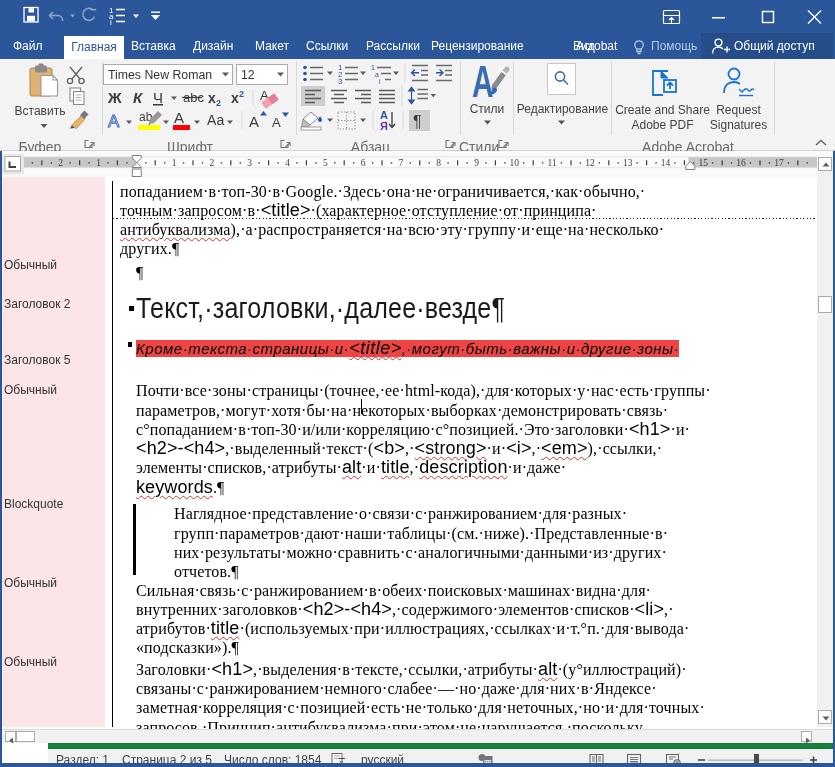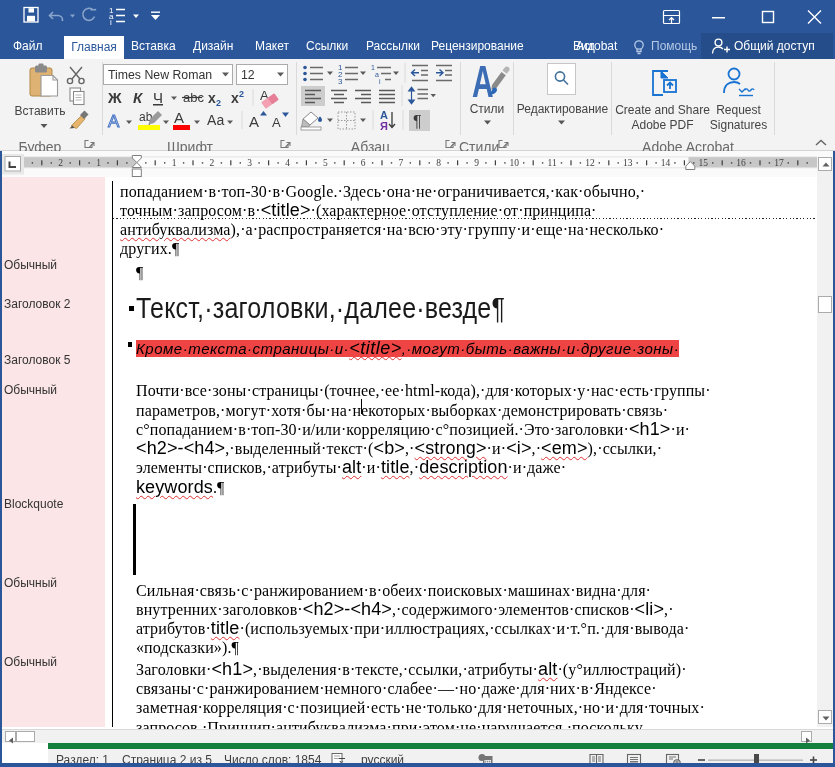--- a/index.html
+++ b/index.html
@@ -482,20 +482,21 @@
     <div class="abs" id="dotline"></div>
     <div class="abs sqmark" style="left:129px;top:129.3px;"></div>
     <div class="abs sqmark" style="left:127.5px;top:165.2px;"></div>
     <div class="para" style="left:120px;top:4.5px;">попаданием·в·топ-30·в·Google.·Здесь·она·не·ограничивается,·как·обычно,·<br>точным·запросом·в·<span class="mono">&lt;title&gt;</span>·(характерное·отступление·от·принципа·<br><span class="wavy">антибуквализма</span>),·а·распространяется·на·всю·эту·группу·и·еще·на·несколько·<br>других.¶</div>
     <div class="para" style="left:136px;top:86px;">¶</div>
     <div class="para" id="heading" style="left:136px;top:114.1px;">Текст,·заголовки,·далее·везде¶</div>
     <div class="para" id="quote5" style="left:136px;top:161.8px;"><span class="hl">Кроме·текста·страницы·и·<span class="mono wavy">&lt;title&gt;</span>,·могут·быть·важны·и·другие·зоны·</span><br></div>
     <div class="para" style="left:136px;top:204.3px;">Почти·все·зоны·страницы·(точнее,·ее·html-кода),·для·которых·у·нас·есть·группы·<br>параметров,·могут·хотя·бы·на·некоторых·выборках·демонстрировать·связь·<br>с°попаданием·в·топ-30·и/или·корреляцию·с°позицией.·Это·заголовки·<span class="mono">&lt;h1&gt;</span>·и·<br><span class="mono">&lt;h2&gt;-&lt;h4&gt;</span>,·выделенный·текст·(<span class="mono">&lt;b&gt;</span>,·<span class="mono wavy">&lt;strong&gt;</span>·и·<span class="mono">&lt;i&gt;</span>,·<span class="mono wavy">&lt;em&gt;</span>),·ссылки,·<br>элементы·списков,·атрибуты·<span class="mono wavy">alt</span>·и·<span class="mono wavy">title</span>,·<span class="mono wavy">description</span>·и·даже·<br><span class="mono wavy">keywords</span>.¶</div>
     <div class="abs" id="cursor"></div>
     <div class="abs" id="bqbar"></div>
+    <div class="para" style="left:174px;top:327.3px;">Наглядное·представление·о·связи·с·ранжированием·для·разных·<br>групп·параметров·дают·наши·таблицы·(см.·ниже).·Представленные·в·<br>них·результаты·можно·сравнить·с·аналогичными·данными·из·других·<br>отчетов.¶</div>
     <div class="para" style="left:136px;top:403.5px;">Сильная·связь·с·ранжированием·в·обеих·поисковых·машинах·видна·для·<br>внутренних·заголовков·<span class="mono">&lt;h2&gt;-&lt;h4&gt;</span>,·содержимого·элементов·списков·<span class="mono">&lt;li&gt;</span>,·<br>атрибутов·<span class="mono wavy">title</span>·(используемых·при·иллюстрациях,·ссылках·и·т.°п.·для·вывода·<br>«подсказки»).¶</div>
     <div class="para" style="left:136px;top:482.9px;">Заголовки·<span class="mono">&lt;h1&gt;</span>,·выделения·в·тексте,·ссылки,·атрибуты·<span class="mono wavy">alt</span>·(у°иллюстраций)·<br>связаны·с·ранжированием·немного·слабее·—·но·даже·для·них·в·Яндексе·<br>заметная·корреляция·с·позицией·есть·не·только·для·неточных,·но·и·для·точных·<br>запросов.·Принцип·антибуквализма·при·этом·не·нарушается,·поскольку</div>
   </div>
   <div id="vscroll" class="abs">
     <div class="abs sbtn" style="left:1px;top:0px;"><svg width="14" height="14">
           <path d="M3.5 8.5 l3.5 -4 3.5 4 z" fill="#606060"></path>
         </svg></div>
     <div class="abs" id="vthumb"></div>
     <div class="abs sbtn" style="left:1px;top:553px;"><svg width="14" height="14">
           <path d="M3.5 5.5 l3.5 4 3.5 -4 z" fill="#606060"></path>

